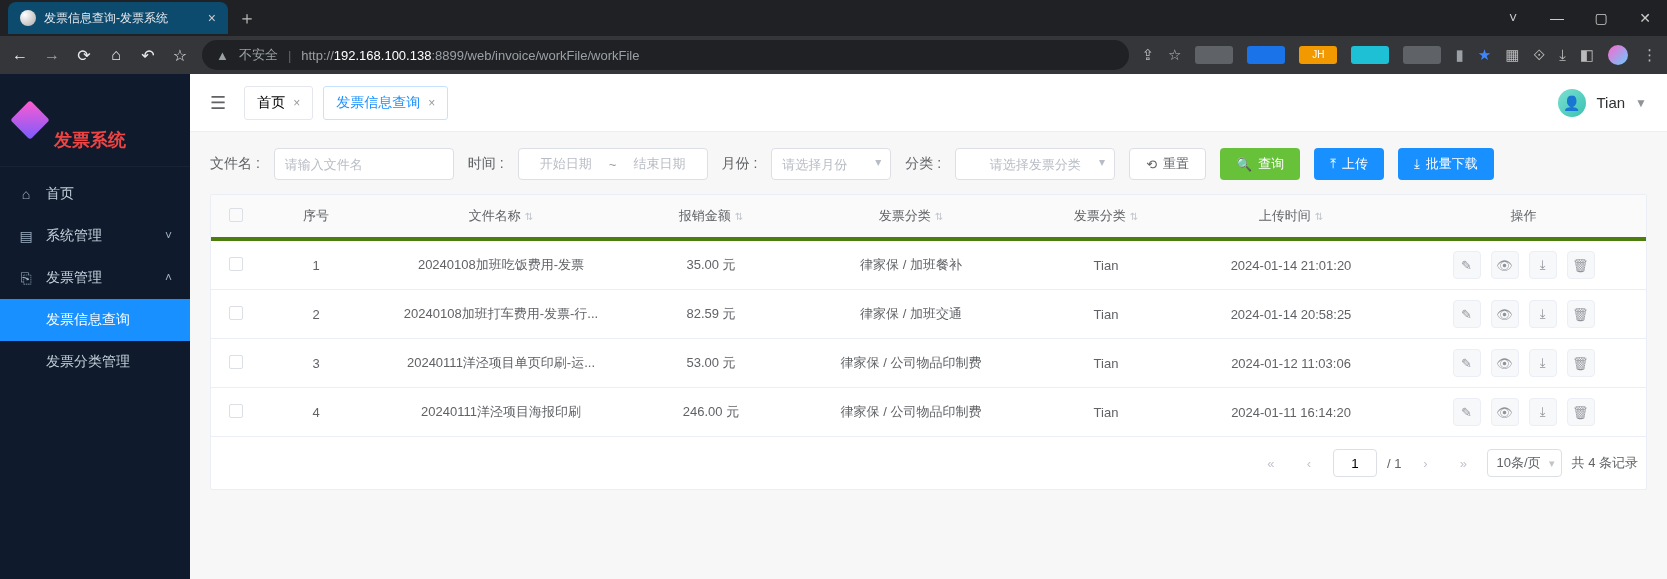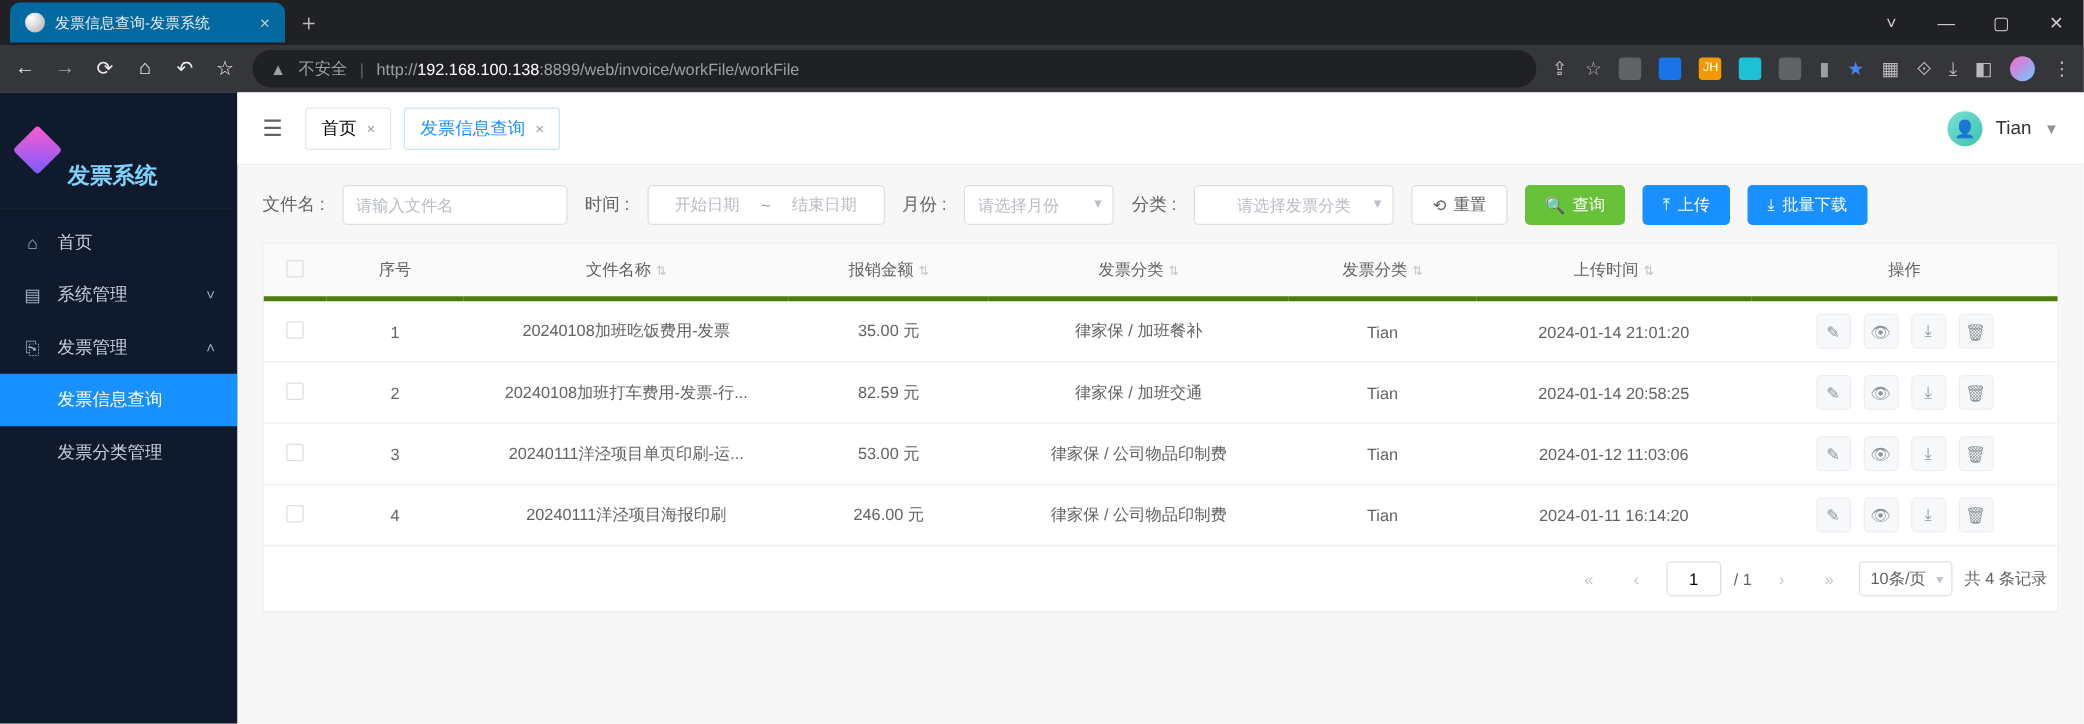--- a/index.html
+++ b/index.html
@@ -1,45 +1,45 @@
 <!DOCTYPE html>
 <html><head>
 <meta charset="utf-8">
 <style>
   * { box-sizing: border-box; margin: 0; padding: 0; font-family: "Microsoft YaHei", "PingFang SC", Arial, sans-serif; }
   body { width: 1667px; height: 579px; background: #fff; overflow: hidden; }
 
   
   .chrome { background: #202124; width: 100%; }
   .tabbar { display: flex; align-items: center; height: 36px; padding-left: 8px; }
-  .tab { display: flex; align-items: center; background: #0369a1; height: 32px; padding: 0 12px; color: #e8eaed; font-size: 12px; border-top-left-radius: 8px; border-top-right-radius: 8px; width: 220px; justify-content: space-between; }
+  .tab { display: flex; align-items: center; background: #0c4a6e; height: 32px; padding: 0 12px; color: #e8eaed; font-size: 12px; border-top-left-radius: 8px; border-top-right-radius: 8px; width: 220px; justify-content: space-between; }
   .tab .favicon { width: 16px; height: 16px; margin-right: 8px; border-radius: 50%; background: radial-gradient(circle at 30% 30%, #fff, #aaa); display:inline-block; }
   .tab .title-wrap { display:flex; align-items:center; overflow:hidden; white-space:nowrap; }
   .tab .close { color:#ccc; font-size:14px; margin-left:8px; cursor:pointer;}
   .newtab { color:#bbb; font-size:18px; margin-left:10px; cursor:pointer; }
   .winctrl { margin-left:auto; display:flex; color:#ccc; }
   .winctrl span { width:44px; text-align:center; font-size:14px; cursor:pointer;}
   .addrbar { display:flex; align-items:center; height:38px; background:#35363a; padding:0 10px; gap:12px; }
   .addrbar .navbtn { color:#9aa0a6; font-size:16px; cursor:pointer; width:20px; text-align:center;}
   .addrbar .navbtn.active { color:#e8eaed; }
   .addr-input { flex:1; display:flex; align-items:center; background:#202124; border-radius:20px; height:30px; padding:0 14px; color:#9aa0a6; font-size:13px; gap:10px; }
   .addr-input .warn { color:#9aa0a6; }
   .addr-input .url { color:#9aa0a6; }
   .addr-input .url .host { color:#fff; }
   .addr-right { display:flex; gap:14px; color:#bbb; font-size:15px; align-items:center;}
-  .ext-icon { width:18px; height:18px; display:inline-block; border-radius:3px;}
+  .ext-icon { width:38px; height:18px; display:inline-block; border-radius:3px;}
   .ext-blue{background:#1a73e8;} .ext-orange{background:#f29900;} .ext-cyan{background:#1ec0d6;} .ext-gray{background:#5f6368;}
   .avatar-br { width:20px; height:20px; border-radius:50%; background:linear-gradient(135deg,#f6c,#6cf);}
 
   
   .app { display:flex; height: calc(579px - 74px); }
   .sidebar { width:190px; background:#0f1b2c; color:#c6d0db; display:flex; flex-direction:column; }
   .brand { display:flex; align-items:center; padding:14px 16px; gap:10px; border-bottom:1px solid rgba(255,255,255,0.04);}
   .brand-logo { width:28px; height:28px; background:linear-gradient(135deg,#ff5bd0,#7a5bff); transform:rotate(45deg); border-radius:3px; }
-  .brand-name { font-size:18px; font-weight:600; color:#7dd3fc;margin-top:40px;}
+  .brand-name { font-size:18px; font-weight:600; color:#ef4444;margin-top:40px;}
   .menu { list-style:none; padding-top:6px; }
   .menu-item { display:flex; align-items:center; padding:12px 18px; font-size:14px; cursor:pointer; color:#c6d0db; gap:12px;}
   .menu-item .mi-icon { width:16px; text-align:center; font-size:14px; color:#9fb0c4;}
   .menu-item .chev { margin-left:auto; font-size:12px; color:#9fb0c4;}
   .menu-sub { padding-left:0; list-style:none;}
   .menu-sub-item { padding:12px 18px 12px 46px; font-size:14px; cursor:pointer; color:#c6d0db;}
   .menu-sub-item.active { background:#1890ff; color:#fff;}
 
   .main { flex:1; background:#f7f7f7; display:flex; flex-direction:column;}
   .topbar { height:58px; background:#fff; display:flex; align-items:center; padding:0 20px; border-bottom:1px solid #eee;}

